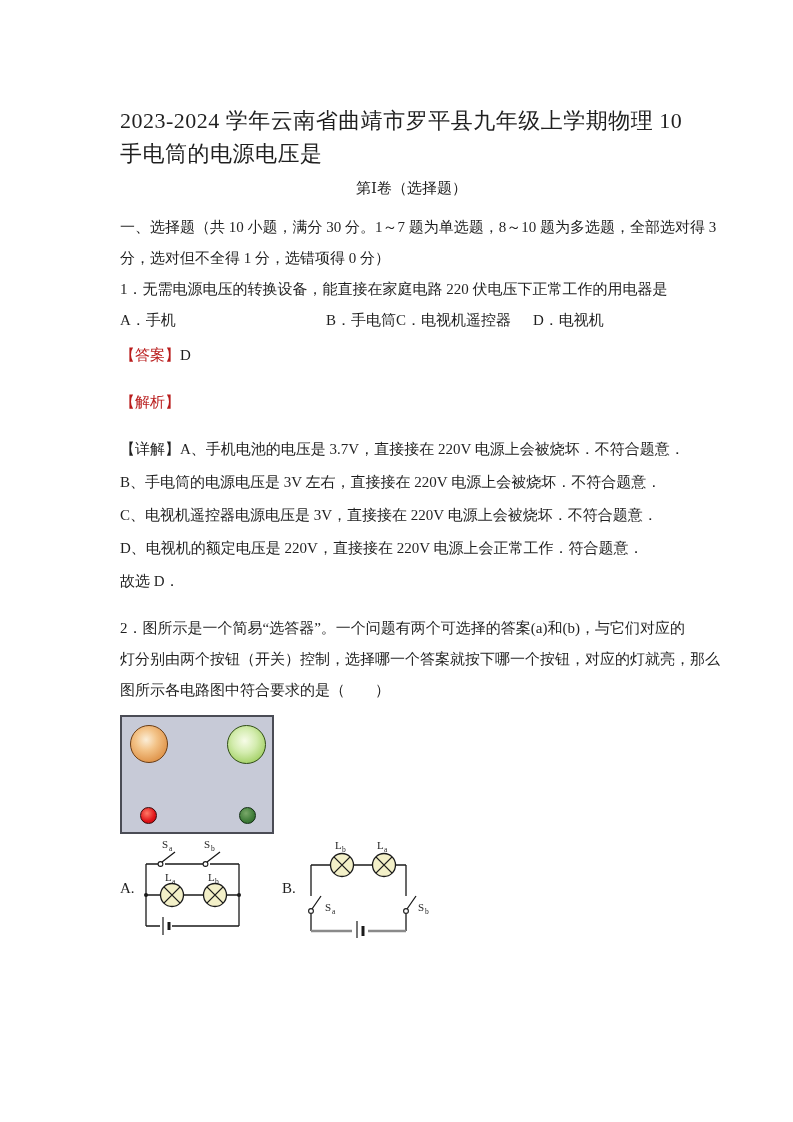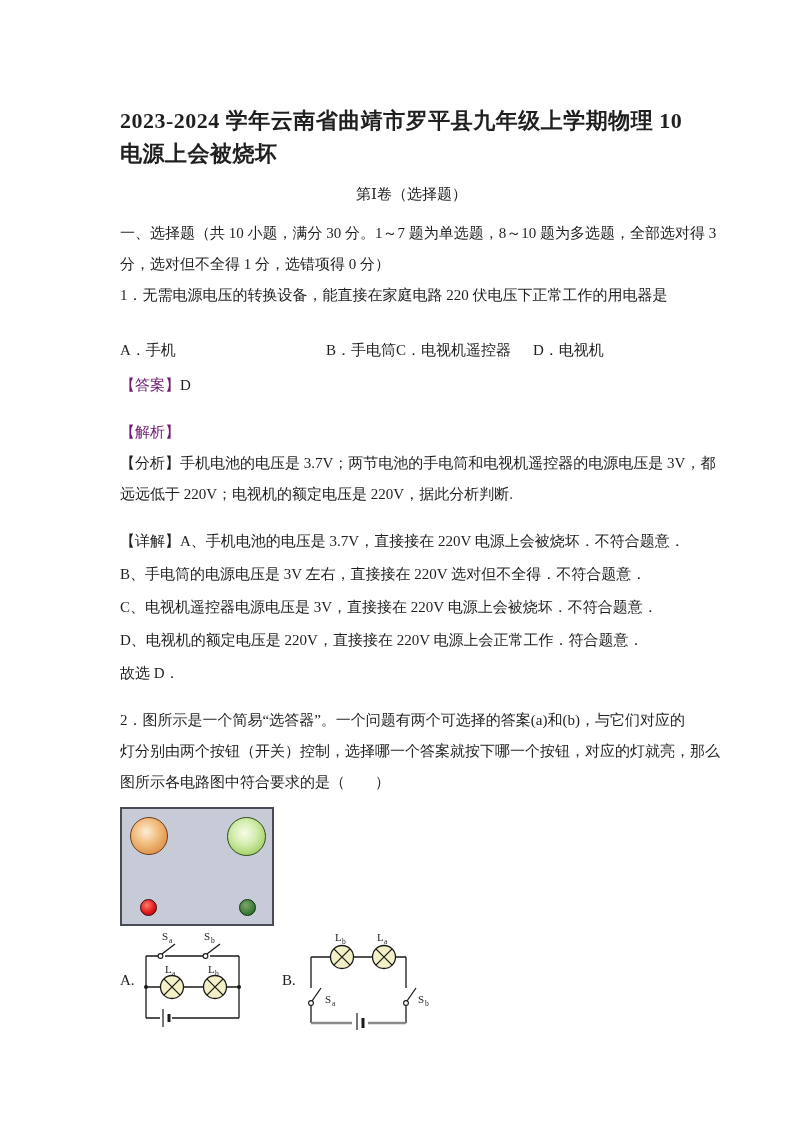--- a/index.html
+++ b/index.html
@@ -4,27 +4,27 @@
 <style>
   html,body { margin:0; padding:0; }
   body {
     width:793px; height:1122px; background:#ffffff; position:relative;
     font-family:"Liberation Serif","DejaVu Serif",serif;
     color:#1f1f1f; overflow:hidden;
   }
   .doc { padding:104px 90px 20px 120px; font-size:15px; }
   .ln { line-height:31px; white-space:nowrap; }
   .title-line {
-    font-size:22px; font-weight:bold; line-height:33px; white-space:nowrap;
+    font-size:22px; font-weight:normal; line-height:33px; white-space:nowrap;
     letter-spacing:0.5px;
   }
-  .section-header { text-align:center; line-height:31px; margin-top:9px; }
+  .section-header { text-align:center; line-height:31px; margin-top:3px; }
   .mt3 { margin-top:16px; } .mt4 { margin-top:4px; } .mt10 { margin-top:8px; }
-  .accent { color:#701a75; }
-  .opts { display:flex; line-height:31px; white-space:nowrap;margin-top:24px; }
+  .accent { color:#b91c1c; }
+  .opts { display:flex; line-height:31px; white-space:nowrap; }
   .opt-a { width:136px; } .opt-b { width:140px;text-align:right; } .opt-c { width:137px; }
   .detail .ln { margin-bottom:2px; }
 
   
   .selector-box {
     position:relative; margin-top:9px; width:150px; height:115px;
     background:#c7cad7; border:2px solid #4a4c55; box-sizing:content-box;
   }
   .ball { position:absolute; border-radius:50%; }
   .ball-orange {
@@ -50,21 +50,21 @@
   .circ-label-b { margin-left:35px; }
   .clabel { font-size:11px; fill:#1f1f1f; font-family:"Liberation Serif",serif; }
   .csub { font-size:7.5px; fill:#1f1f1f; font-family:"Liberation Serif",serif; }
 </style>
 </head>
 <body>
 
 <div class="doc">
 
   <div class="title-line">2023-2024 学年云南省曲靖市罗平县九年级上学期物理 10</div>
-  <div class="title-line">电源上会被烧坏</div>
+  <div class="title-line">手电筒的电源电压是</div>
 
   <div class="section-header">第Ⅰ卷（选择题）</div>
 
   <div class="mt10">
     <div class="ln">一、选择题（共 10 小题，满分 30 分。1～7 题为单选题，8～10 题为多选题，全部选对得 3</div>
     <div class="ln">分，选对但不全得 1 分，选错项得 0 分）</div>
   </div>
 
   <div>
     <div class="ln">1．无需电源电压的转换设备，能直接在家庭电路 220 伏电压下正常工作的用电器是</div>
@@ -73,27 +73,23 @@
       <span class="opt-b">B．手电筒</span>
       <span class="opt-c">C．电视机遥控器</span>
       <span>D．电视机</span>
     </div>
     <div class="ln mt4">
       <span class="accent">【答案】</span><span>D</span>
     </div>
     <div class="ln mt3">
       <span class="accent">【解析】</span>
     </div>
-    <div>
-      <div class="ln">【分析】手机电池的电压是 3.7V；两节电池的手电筒和电视机遥控器的电源电压是 3V，都</div>
-      <div class="ln">远远低于 220V；电视机的额定电压是 220V，据此分析判断.</div>
-    </div>
     <div class="detail mt3">
       <div class="ln">【详解】A、手机电池的电压是 3.7V，直接接在 220V 电源上会被烧坏．不符合题意．</div>
-      <div class="ln">B、手电筒的电源电压是 3V 左右，直接接在 220V 选对但不全得．不符合题意．</div>
+      <div class="ln">B、手电筒的电源电压是 3V 左右，直接接在 220V 电源上会被烧坏．不符合题意．</div>
       <div class="ln">C、电视机遥控器电源电压是 3V，直接接在 220V 电源上会被烧坏．不符合题意．</div>
       <div class="ln">D、电视机的额定电压是 220V，直接接在 220V 电源上会正常工作．符合题意．</div>
       <div class="ln">故选 D．</div>
     </div>
   </div>
 
   <div class="mt3">
     <div class="ln">2．图所示是一个简易“选答器”。一个问题有两个可选择的答案(a)和(b)，与它们对应的</div>
     <div class="ln">灯分别由两个按钮（开关）控制，选择哪一个答案就按下哪一个按钮，对应的灯就亮，那么</div>
     <div class="ln">图所示各电路图中符合要求的是（　　）</div>

